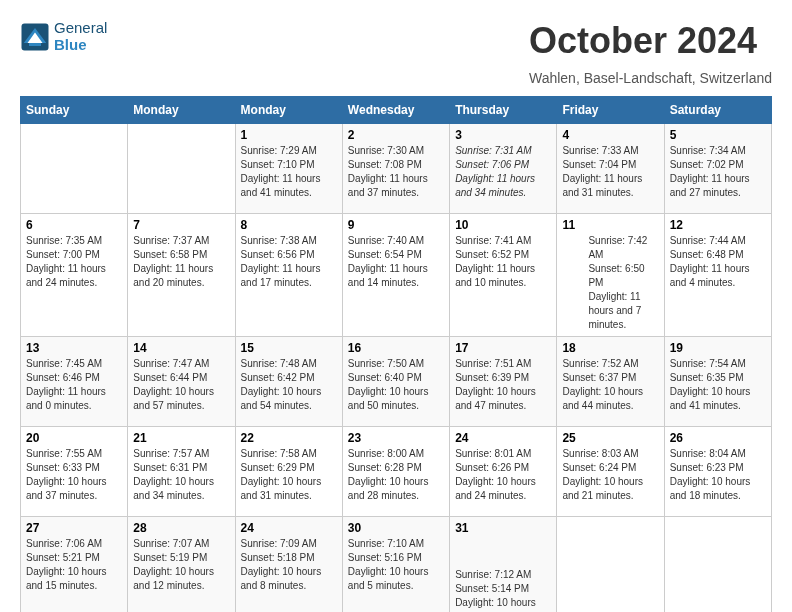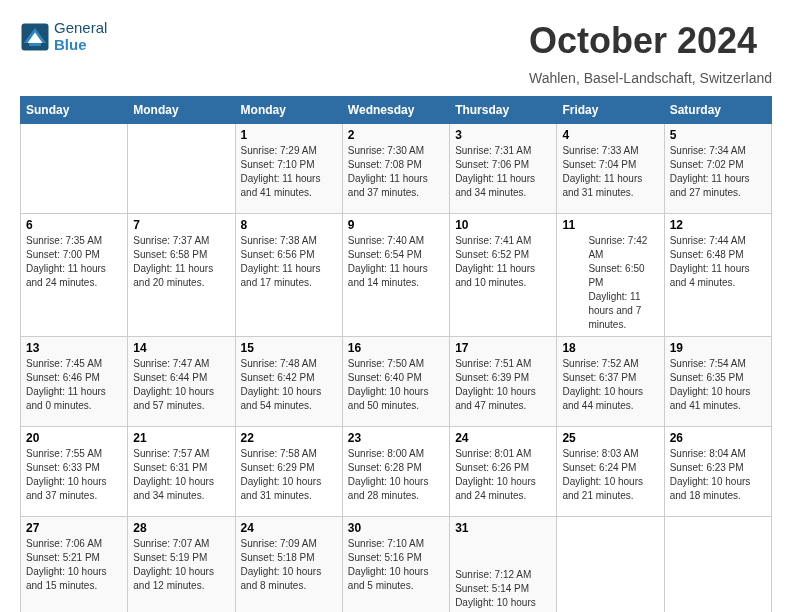--- a/index.html
+++ b/index.html
@@ -126,21 +126,21 @@
 Daylight: 11 hours and 41 minutes.</div>
         </td>
         <td>
           <span class="day-num">2</span>
           <div class="day-info" style="white-space: pre-line;">Sunrise: 7:30 AM
 Sunset: 7:08 PM
 Daylight: 11 hours and 37 minutes.</div>
         </td>
         <td>
           <span class="day-num">3</span>
-          <div class="day-info" style="white-space: pre-line;">Sunrise: 7:31 AM
+          <div class="day-info" style="white-space: pre-line; font-style: italic;">Sunrise: 7:31 AM
 Sunset: 7:06 PM
 Daylight: 11 hours and 34 minutes.</div>
         </td>
         <td>
           <span class="day-num">4</span>
           <div class="day-info" style="white-space: pre-line;">Sunrise: 7:33 AM
 Sunset: 7:04 PM
 Daylight: 11 hours and 31 minutes.</div>
         </td>
         <td>

